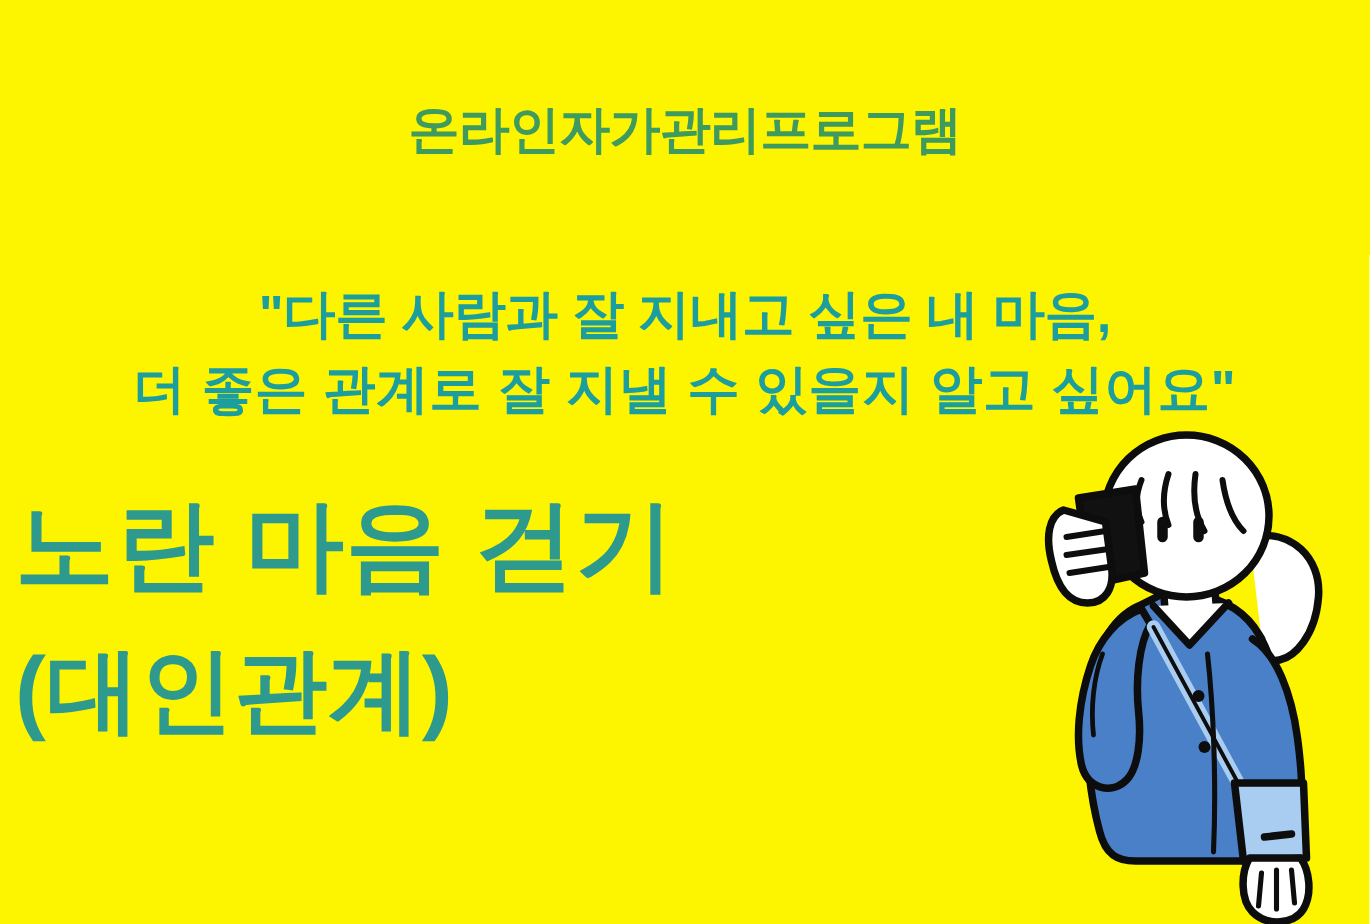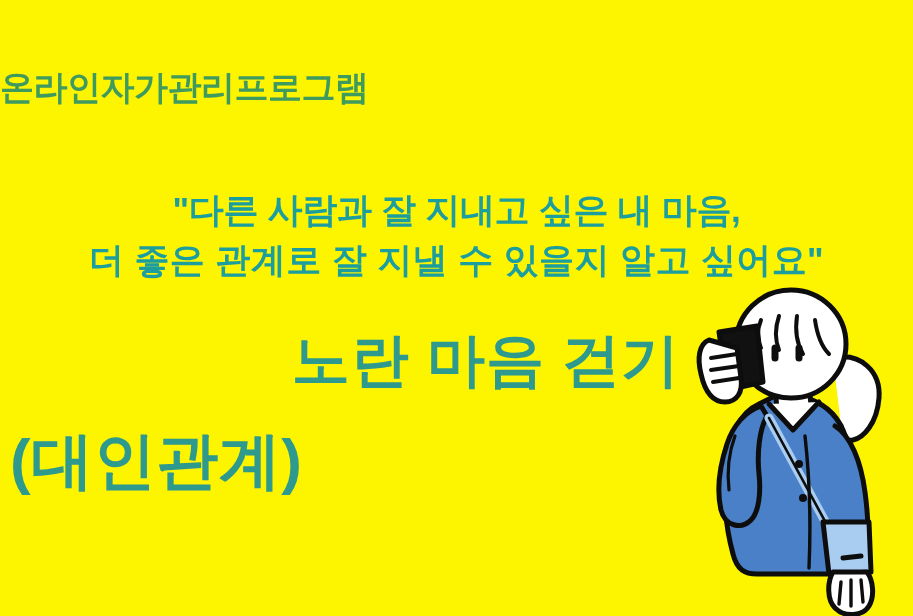--- a/index.html
+++ b/index.html
@@ -17,20 +17,21 @@
     font-family: "Liberation Sans", "DejaVu Sans", sans-serif;
     -webkit-font-smoothing: antialiased;
   }
 
   
   .program-title {
     position: absolute;
     top: 68px;
     left: 0;
     width: 913px;
+    text-align: center;
     font-size: 34px;
     font-weight: 700;
     letter-spacing: -0.5px;
     color: #3f9a5e;
     line-height: 1.15;
     white-space: nowrap;
   }
 
   
   .quote-block {
@@ -52,23 +53,23 @@
   .quote-line.line-2 {
     letter-spacing: 0.4px;
   }
 
   
   .main-heading {
     position: absolute;
     top: 330px;
     left: 10px;
     width: 670px;
-    text-align: right;
+    text-align: left;
     color: #2e9a8d;
-    font-size: 58px;
+    font-size: 66px;
     font-weight: 900;
     line-height: 1.02;
     letter-spacing: 1px;
     white-space: nowrap;
   }
   .sub-heading {
     position: absolute;
     top: 428px;
     left: 10px;
     width: 670px;

